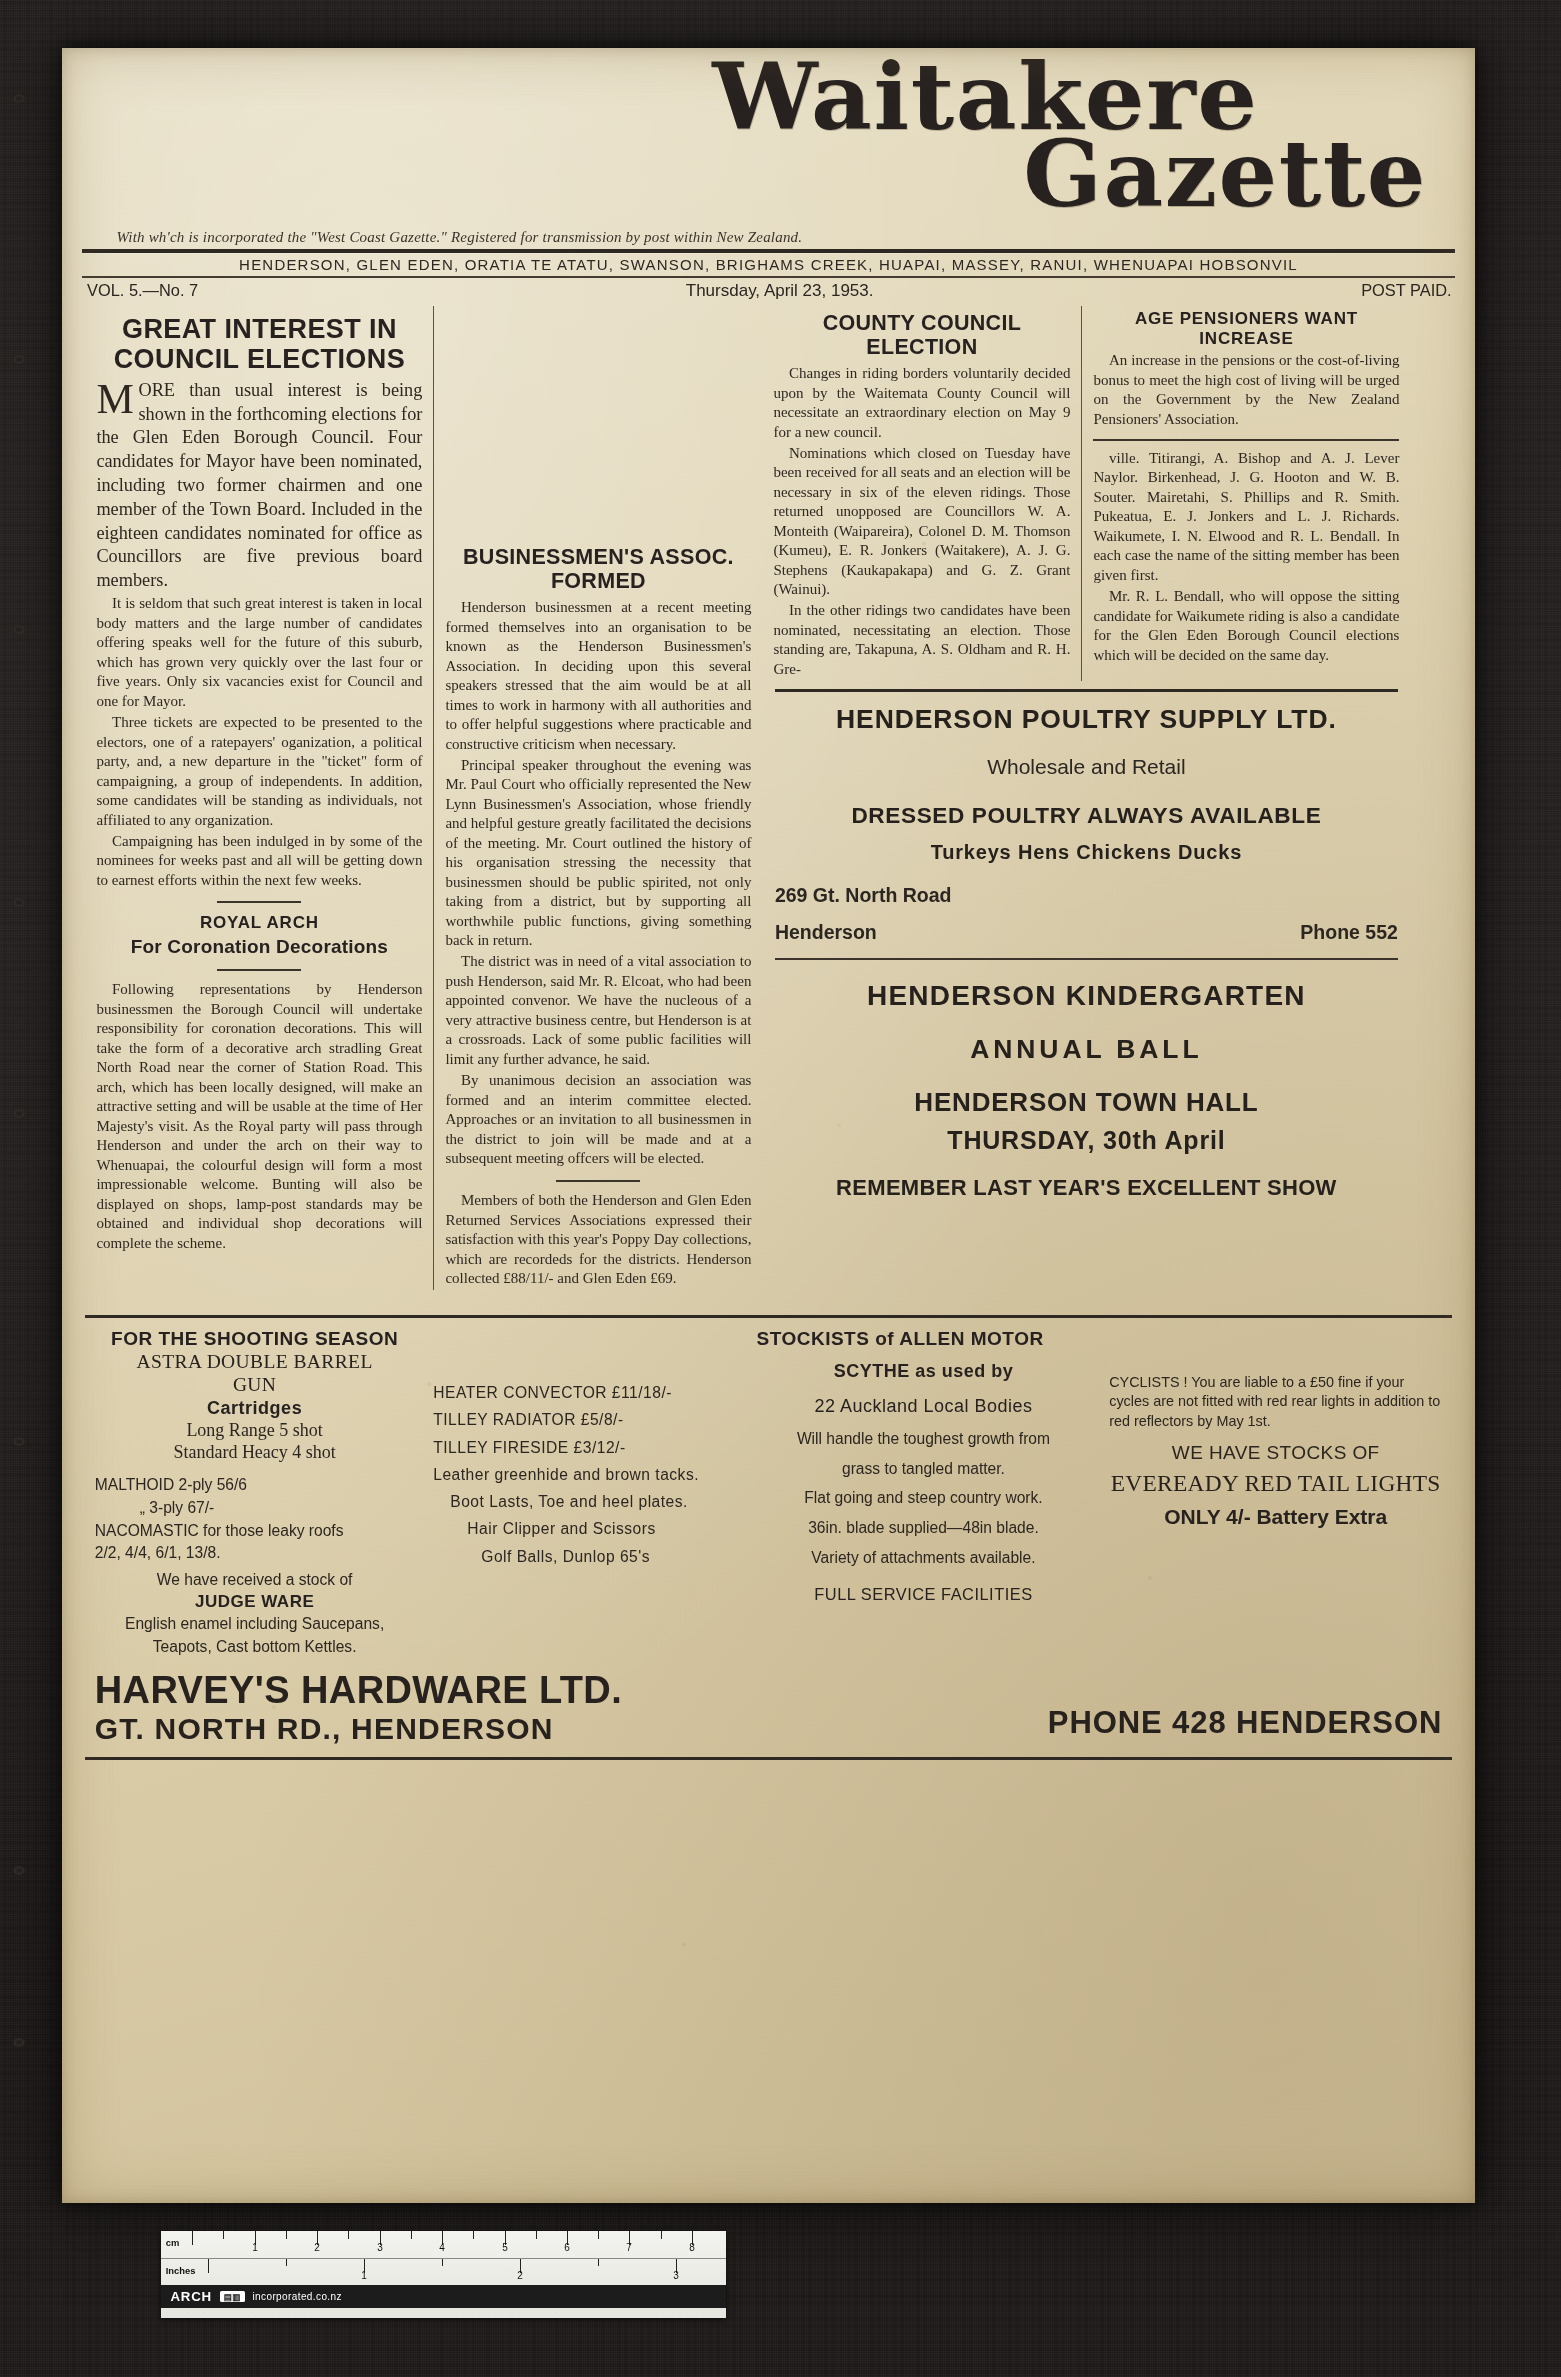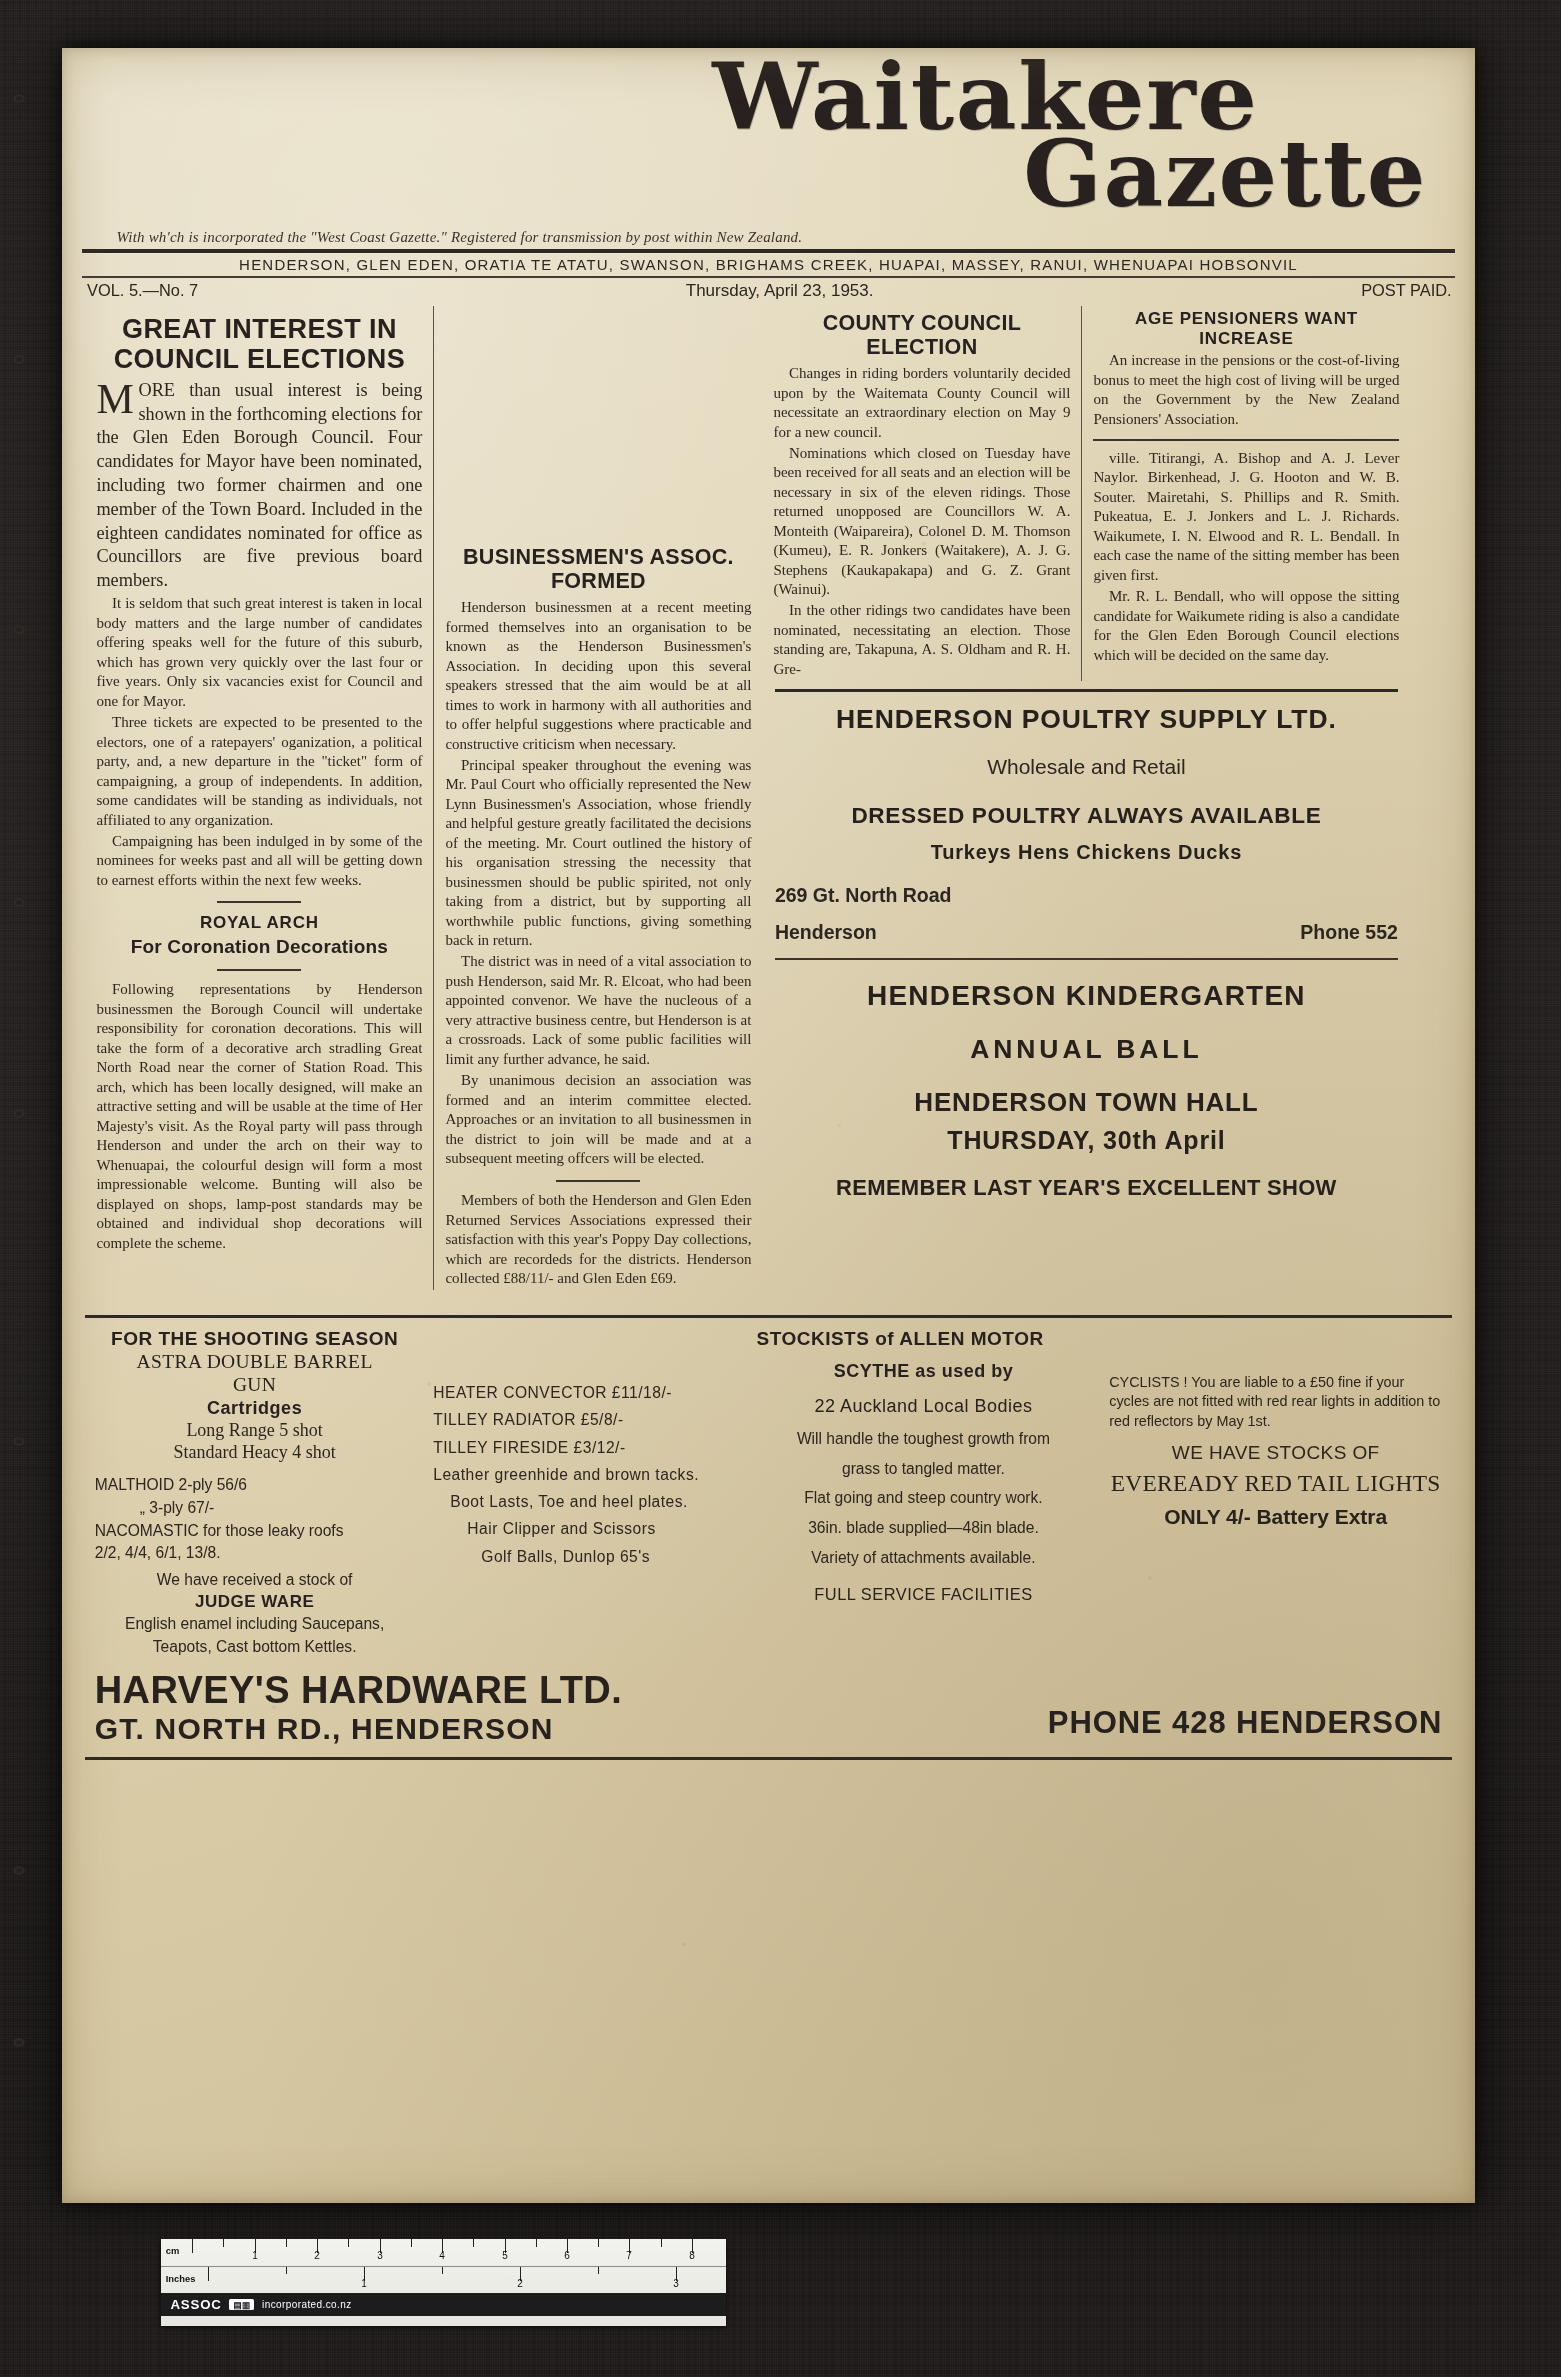--- a/index.html
+++ b/index.html
@@ -220,21 +220,21 @@
   }
   .only4{
     font-family:"Liberation Sans", sans-serif;font-weight:700;font-size:21px;
     text-align:center;color:#27221d;margin:3.1px 0;
   }
   
   .ruler{
     position:absolute;left:161px;top:2231px;width:565px;height:87px;
     background:linear-gradient(180deg,#f2f2ee 0%,#e6e6e0 100%);
     box-shadow:0 1.6px 6.2px rgba(0,0,0,.6);
-    font-family:"Liberation Sans", sans-serif;color:#111;margin-top:8px;
+    font-family:"Liberation Sans", sans-serif;color:#111;
   }
   .ruler-top,.ruler-bot{position:relative;height:26.5px;}
   .ruler-top{border-bottom:0.8px solid #888;}
   .ruler-unit{position:absolute;left:4.7px;top:6.2px;font-size:9.4px;font-weight:700;}
   .tick{position:absolute;top:0;width:0.8px;background:#222;}
   .tick.major{height:14px;}
   .tick.minor{height:7.8px;}
   .ticklabel{position:absolute;top:11px;font-size:10px;transform:translateX(-50%);}
   .ruler-foot{
     height:23.4px;background:#1c1c1c;color:#fff;display:flex;align-items:center;
@@ -449,18 +449,18 @@
     <span class="tick major" style="left:203px;"></span>
     <span class="tick minor" style="left:281px;"></span>
     <span class="tick major" style="left:359px;"></span>
     <span class="tick minor" style="left:437px;"></span>
     <span class="tick major" style="left:515px;"></span>
     <span class="ticklabel" style="left:203px;">1</span>
     <span class="ticklabel" style="left:359px;">2</span>
     <span class="ticklabel" style="left:515px;">3</span>
   </div>
   <div class="ruler-foot">
-    <span class="nzms">ASSOC</span>
+    <span class="nzms">ARCH</span>
     <span class="nzms-badge">▤▥</span>
     <span class="micro">incorporated.co.nz</span>
   </div>
 </div>
 
 
 </body></html>

